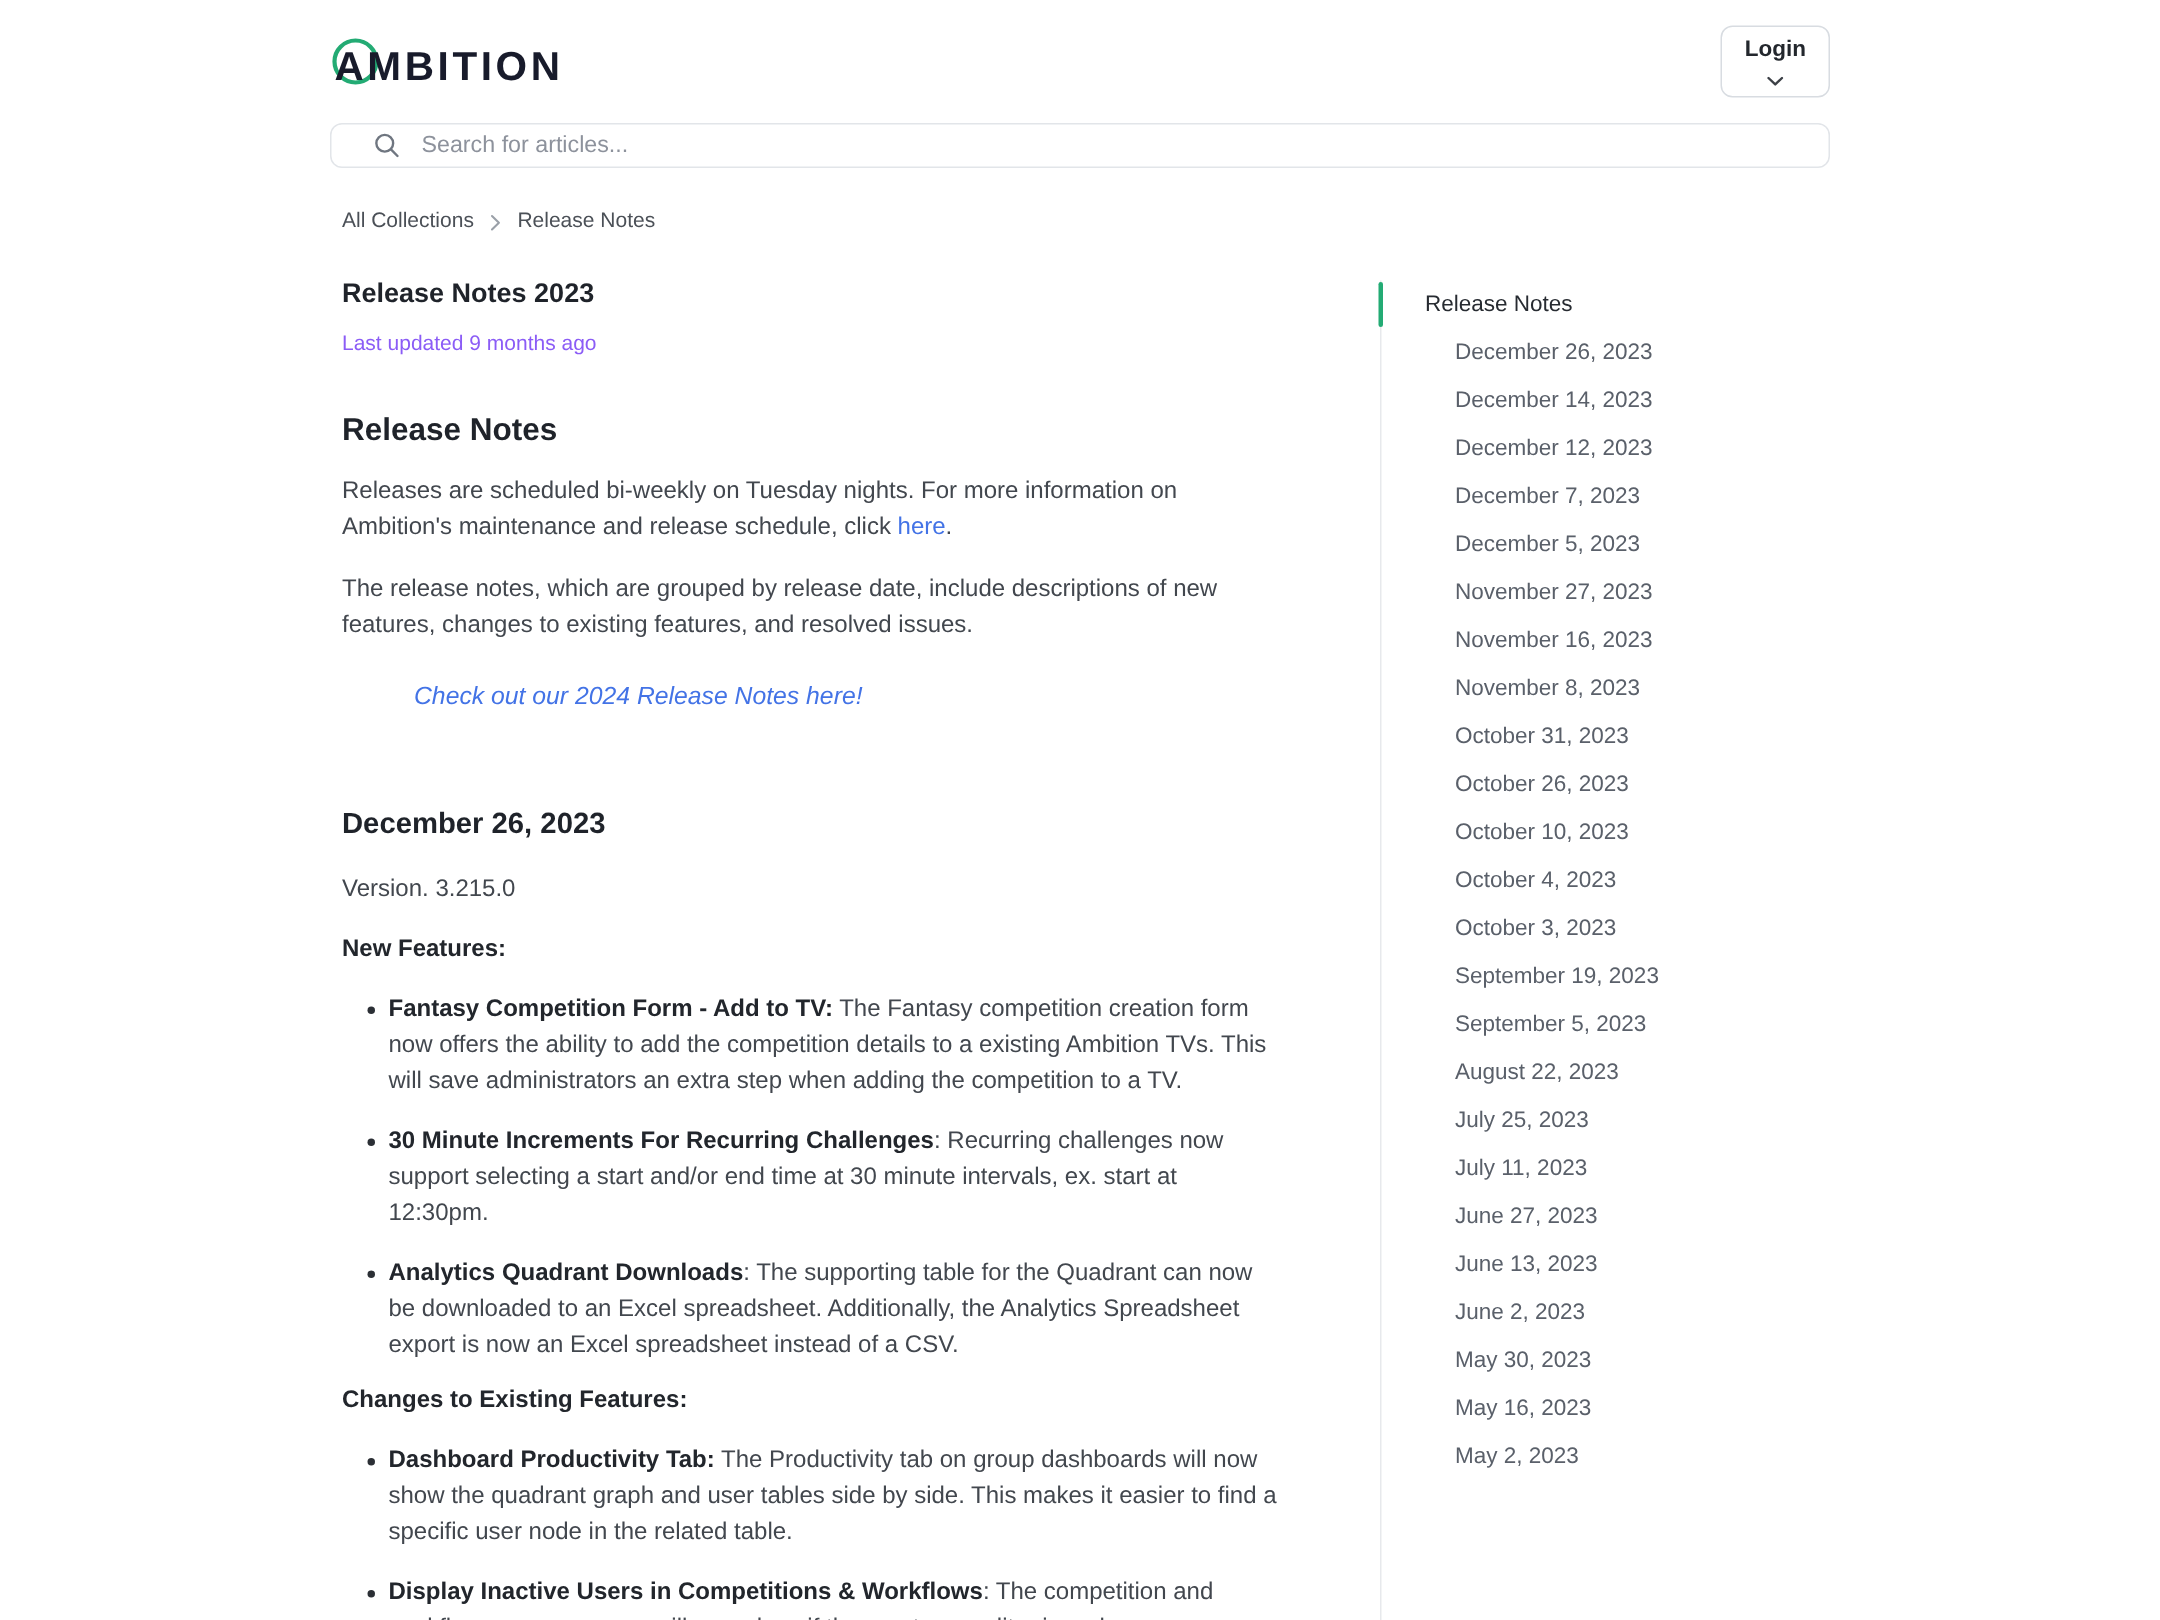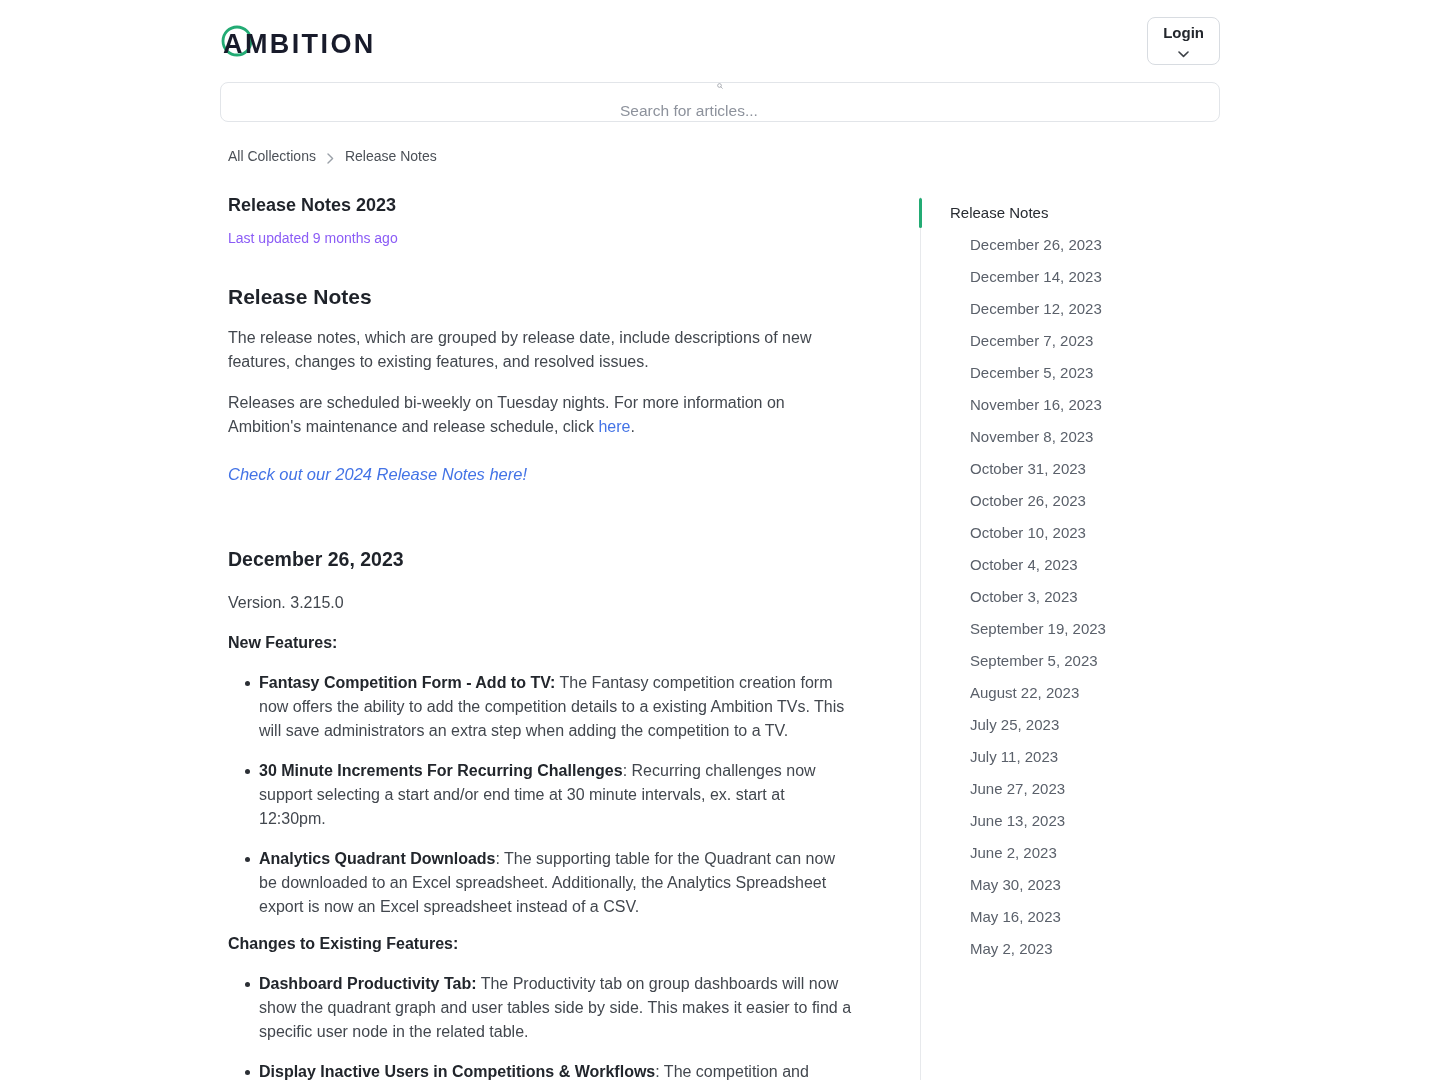--- a/index.html
+++ b/index.html
@@ -20,25 +20,24 @@
   .logo { display: flex; align-items: center; cursor: pointer; }
   .login-btn {
     display: flex; align-items: center; gap: 10px;
     border: 1px solid #d8dce1; border-radius: 8px; background: #fff;
     padding: 6px 15px; font-size: 15px; font-weight: 600; color: #23272d;
     cursor: pointer; font-family: "Liberation Sans", sans-serif; flex-direction: column;
   }
 
   
   .searchbar {
-    margin-top: 21px; height: 40px; box-sizing: border-box;
+    margin-top: 21px; height: 30px; box-sizing: border-box;
     border: 1px solid #e2e5e9; border-radius: 8px;
     display: flex; align-items: center; gap: 12px; padding: 0 28px;
     background: #fff;
-    flex-direction: column;
   }
   .searchbar input {
     border: none; outline: none; flex: 1; font-size: 15.5px;
     color: #33373d; font-family: "Liberation Sans", sans-serif; background: transparent;
   }
   .searchbar input::placeholder { color: #8d929c; }
 
   
   .breadcrumb {
     margin-top: 26px; padding-left: 8px;
@@ -51,21 +50,21 @@
   .content { display: flex; margin-top: 27px; align-items: flex-start; }
   main { width: 700px; box-sizing: border-box; padding: 0 68px 40px 8px; }
 
   h1 { font-size: 18px; line-height: 28px; color: #1f232a; margin: 0; font-weight: bold; }
   .updated { margin-top: 11px; font-size: 14px; color: #8b5cf6; }
   h2 { font-size: 21px; color: #1f232a; margin: 39px 0 0; font-weight: bold; }
   h3 { font-size: 19.5px; color: #1f232a; margin: 62px 0 0; font-weight: bold; }
   p.body { font-size: 16px; line-height: 24px; margin: 17px 0 0; color: #42474e; }
   a.inline { color: #4373e6; text-decoration: none; cursor: pointer; }
   .promo { margin-top: 23px; font-size: 16.5px; line-height: 24px; }
-  .promo a { color: #4373e6; font-style: italic; text-decoration: none; cursor: pointer; }
+  .promo a { color: #4373e6; font-style: italic; text-decoration: none; cursor: pointer; margin-left: 48px; }
   .version { margin-top: 20px; font-size: 16px; line-height: 24px; }
   .group-label { margin-top: 13px; font-size: 16px; line-height: 24px; font-weight: bold; color: #22262c; }
   ul.bullets { margin: 12px 0 0; padding: 0; list-style: none; }
   ul.bullets li {
     position: relative; padding-left: 31px; margin-top: 16px;
     font-size: 16px; line-height: 24px; color: #42474e;
   }
   ul.bullets li::before {
     content: ""; position: absolute; left: 17px; top: 10px;
     width: 5px; height: 5px; border-radius: 50%; background: #2b2f35;
@@ -127,23 +126,23 @@
   </div>
 
   <div class="content">
 
     <main>
       <h1>Release Notes 2023</h1>
       <div class="updated">Last updated 9 months ago</div>
 
       <h2>Release Notes</h2>
 
+      <p class="body"><span>Releases are scheduled bi-weekly on Tuesday nights. For more information on Ambition's maintenance and release schedule, click </span><a class="inline">here</a><span>.</span></p>
+
       <p class="body">The release notes, which are grouped by release date, include descriptions of new features, changes to existing features, and resolved issues.</p>
-
-      <p class="body"><span>Releases are scheduled bi-weekly on Tuesday nights. For more information on Ambition's maintenance and release schedule, click </span><a class="inline">here</a><span>.</span></p>
 
       <p class="promo">
         <a>Check out our 2024 Release Notes here!</a>
       </p>
 
       <h3>December 26, 2023</h3>
       <p class="version">Version. 3.215.0</p>
       <p class="group-label">New Features:</p>
 
       <ul class="bullets">
@@ -162,20 +161,21 @@
 
     <aside>
       <div class="accent-bar"></div>
       <div class="side-header">Release Notes</div>
       <nav class="side-list">
           <a class="side-item">December 26, 2023</a>
           <a class="side-item">December 14, 2023</a>
           <a class="side-item">December 12, 2023</a>
           <a class="side-item">December 7, 2023</a>
           <a class="side-item">December 5, 2023</a>
+          <a class="side-item">November 27, 2023</a>
           <a class="side-item">November 16, 2023</a>
           <a class="side-item">November 8, 2023</a>
           <a class="side-item">October 31, 2023</a>
           <a class="side-item">October 26, 2023</a>
           <a class="side-item">October 10, 2023</a>
           <a class="side-item">October 4, 2023</a>
           <a class="side-item">October 3, 2023</a>
           <a class="side-item">September 19, 2023</a>
           <a class="side-item">September 5, 2023</a>
           <a class="side-item">August 22, 2023</a>

